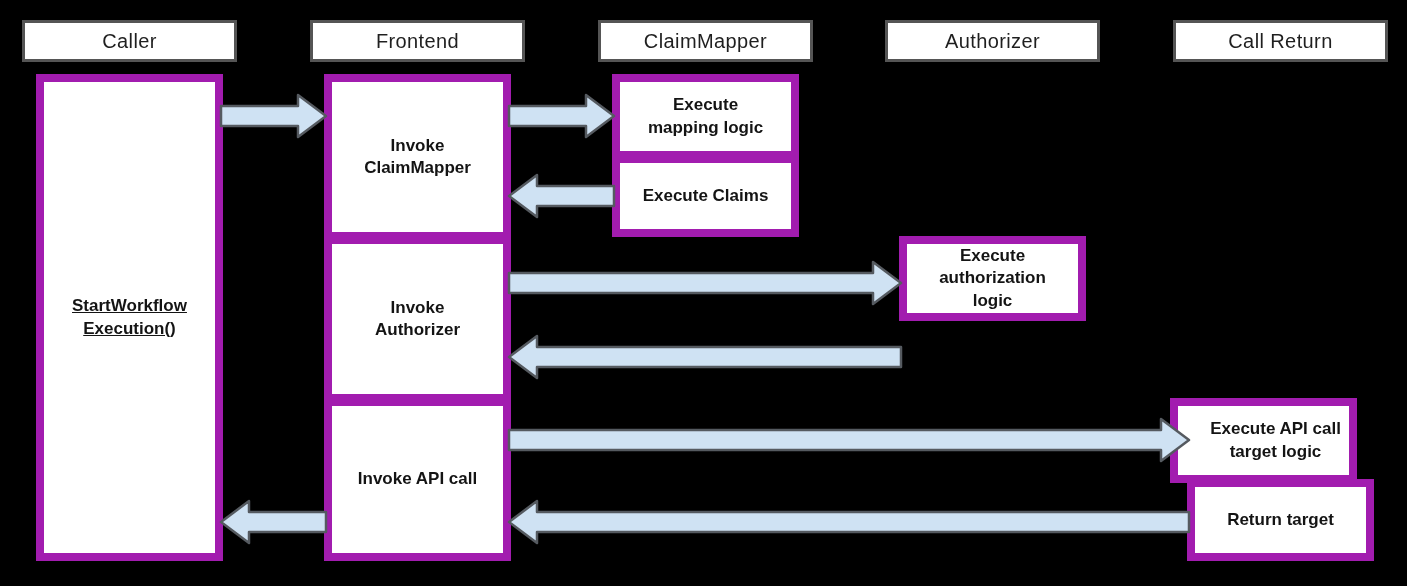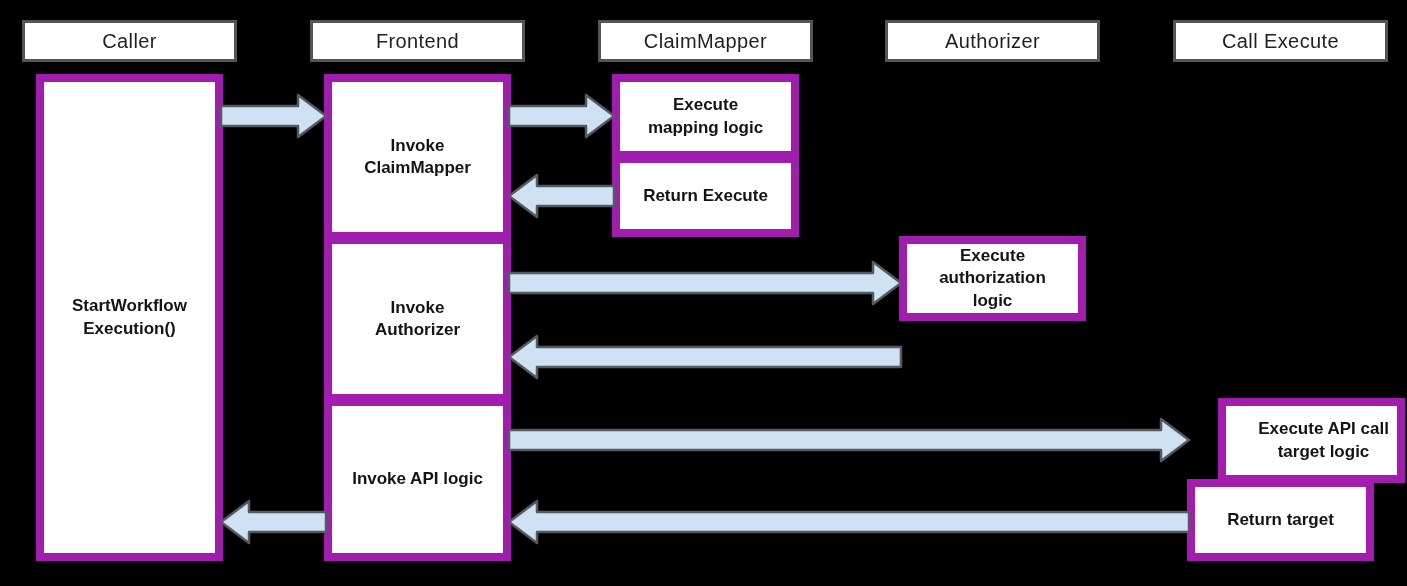--- a/index.html
+++ b/index.html
@@ -63,29 +63,29 @@
     align-items: center;
     justify-content: center;
     text-align: center;
     font-size: 17px;
     font-weight: 700;
     line-height: 1.3;
     color: #141414;
     white-space: pre-line;
     z-index: 2;
   }
-  .b-caller { left: 36px;   top: 74px;  height: 487px; }
+  .b-caller { left: 36px;   top: 74px;  height: 487px; text-decoration: underline; }
   .b-f1     { left: 324px;  top: 74px;  height: 166px; }
   .b-f2     { left: 324px;  top: 236px; height: 166px; }
   .b-f3     { left: 324px;  top: 398px; height: 163px; }
   .b-cm1    { left: 612px;  top: 74px;  height: 85px;  }
   .b-cm2    { left: 612px;  top: 155px; height: 82px;  }
   .b-az1    { left: 899px;  top: 236px; height: 85px;  }
   .b-az2    { left: 899px;  top: 317px; height: 81px;  }
-  .b-ct1    { left: 1218px; top: 398px; height: 85px; padding-left: 24px;  }
+  .b-ct1    { left: 1170px; top: 398px; height: 85px; padding-left: 24px;  }
   .b-ct2    { left: 1187px; top: 479px; height: 82px;  }
 </style>
 </head>
 <body>
 
 <div class="diagram">
 
   <svg class="arrows-layer" viewBox="0 0 1407 586" xmlns="http://www.w3.org/2000/svg">
       <polygon points="221,106 298,106 298,95 326,116 298,137 298,126 221,126" fill="#cfe2f3" stroke="#555a60" stroke-width="2.5" stroke-linejoin="round"></polygon>
       <polygon points="509,106 586,106 586,95 614,116 586,137 586,126 509,126" fill="#cfe2f3" stroke="#555a60" stroke-width="2.5" stroke-linejoin="round"></polygon>
@@ -94,34 +94,34 @@
       <polygon points="901,347 537,347 537,336 509,357 537,378 537,367 901,367" fill="#cfe2f3" stroke="#555a60" stroke-width="2.5" stroke-linejoin="round"></polygon>
       <polygon points="509,430 1161,430 1161,419 1189,440 1161,461 1161,450 509,450" fill="#cfe2f3" stroke="#555a60" stroke-width="2.5" stroke-linejoin="round"></polygon>
       <polygon points="1189,512 537,512 537,501 509,522 537,543 537,532 1189,532" fill="#cfe2f3" stroke="#555a60" stroke-width="2.5" stroke-linejoin="round"></polygon>
       <polygon points="326,512 249,512 249,501 221,522 249,543 249,532 326,532" fill="#cfe2f3" stroke="#555a60" stroke-width="2.5" stroke-linejoin="round"></polygon>
     </svg>
 
   <div class="hdr hdr-caller">Caller</div>
   <div class="hdr hdr-frontend">Frontend</div>
   <div class="hdr hdr-claimmapper">ClaimMapper</div>
   <div class="hdr hdr-authorizer">Authorizer</div>
-  <div class="hdr hdr-calltarget">Call Execute</div>
+  <div class="hdr hdr-calltarget">Call Return</div>
 
   <div class="box b-caller">StartWorkflow
 Execution()</div>
 
   <div class="box b-f1">Invoke
 ClaimMapper</div>
   <div class="box b-f2">Invoke
 Authorizer</div>
-  <div class="box b-f3">Invoke API logic</div>
+  <div class="box b-f3">Invoke API call</div>
 
   <div class="box b-cm1">Execute
 mapping logic</div>
-  <div class="box b-cm2">Return Execute</div>
+  <div class="box b-cm2">Execute Claims</div>
 
   <div class="box b-az1">Execute
 authorization
 logic</div>
 
   <div class="box b-ct1">Execute API call
 target logic</div>
   <div class="box b-ct2">Return target</div>
 
 </div>

